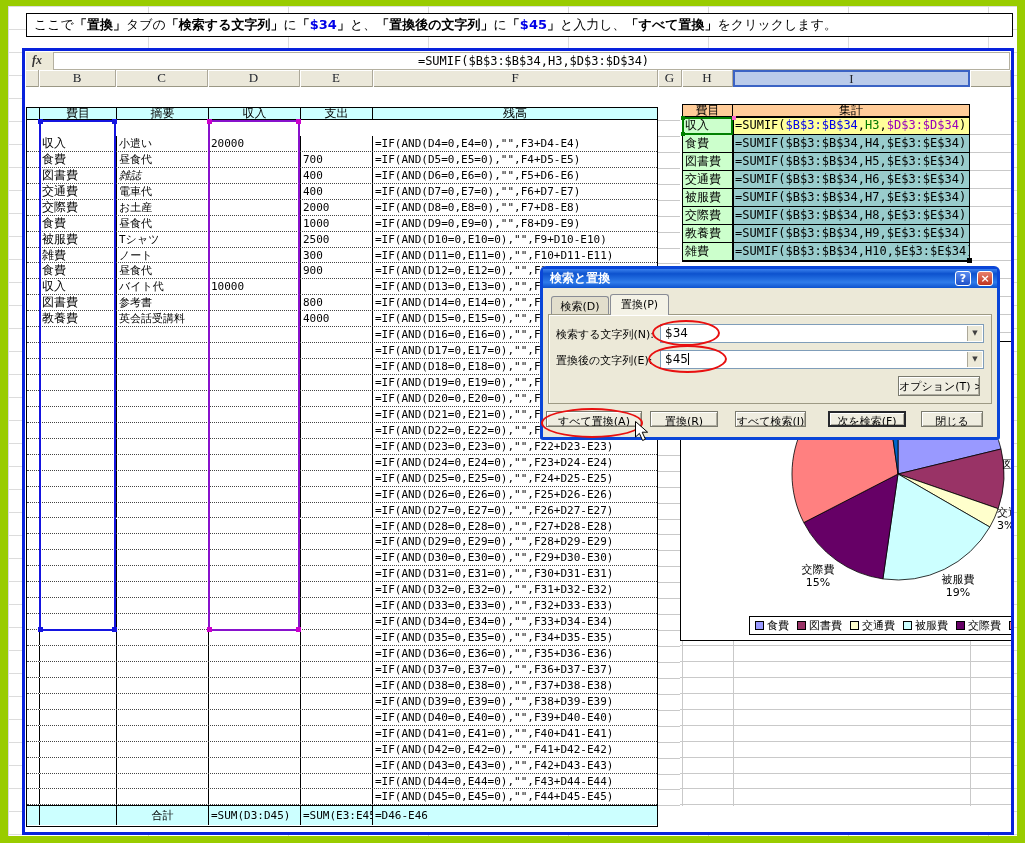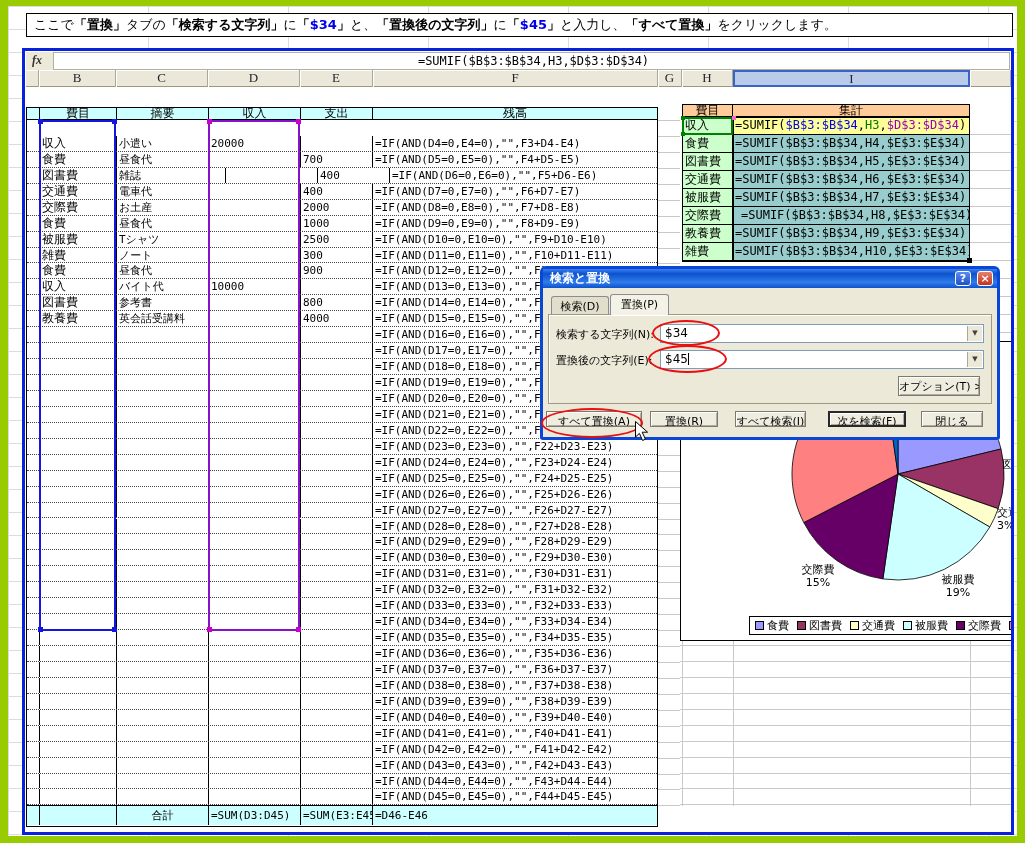--- a/index.html
+++ b/index.html
@@ -160,21 +160,21 @@
         <div class="lcell" style="width: 13px; line-height: 15.94px;"></div>
         <div class="lcell" style="width: 77px; line-height: 15.94px;">食費</div>
         <div class="lcell lc-mono" style="width: 92px; line-height: 15.94px;">昼食代</div>
         <div class="lcell lc-mono" style="width: 92px; line-height: 15.94px;"></div>
         <div class="lcell lc-mono" style="width: 72px; line-height: 15.94px;">700</div>
         <div class="lcell lc-mono" style="width: 284px; line-height: 15.94px;">=IF(AND(D5=0,E5=0),"",F4+D5-E5)</div>
       </div>
       <div class="lrow lbody-row" style="top: 59.82px; height: 15.94px; line-height: 14.94px;">
         <div class="lcell" style="width: 13px; line-height: 15.94px;"></div>
         <div class="lcell" style="width: 77px; line-height: 15.94px;">図書費</div>
-        <div class="lcell lc-mono" style="width: 109px; line-height: 15.94px;">雑誌</div>
+        <div class="lcell lc-mono" style="width: 92px; line-height: 15.94px; font-style: italic;">雑誌</div>
         <div class="lcell lc-mono" style="width: 92px; line-height: 15.94px;"></div>
         <div class="lcell lc-mono" style="width: 72px; line-height: 15.94px;">400</div>
         <div class="lcell lc-mono" style="width: 284px; line-height: 15.94px;">=IF(AND(D6=0,E6=0),"",F5+D6-E6)</div>
       </div>
       <div class="lrow lbody-row" style="top: 75.76px; height: 15.94px; line-height: 14.94px;">
         <div class="lcell" style="width: 13px; line-height: 15.94px;"></div>
         <div class="lcell" style="width: 77px; line-height: 15.94px;">交通費</div>
         <div class="lcell lc-mono" style="width: 92px; line-height: 15.94px;">電車代</div>
         <div class="lcell lc-mono" style="width: 92px; line-height: 15.94px;"></div>
         <div class="lcell lc-mono" style="width: 72px; line-height: 15.94px;">400</div>
@@ -514,21 +514,21 @@
       <div class="srow sbody-row" style="top: 66px; height: 18px; line-height: 17px;">
         <div class="scell" style="width: 50px; padding-left: 2px; background: rgb(204, 255, 204);">交通費</div>
         <div class="scell lc-mono" style="width: 236px; padding-left: 2px; background: rgb(153, 204, 204);">=SUMIF($B$3:$B$34,H6,$E$3:$E$34)</div>
       </div>
       <div class="srow sbody-row" style="top: 84px; height: 18px; line-height: 17px;">
         <div class="scell" style="width: 50px; padding-left: 2px; background: rgb(204, 255, 204);">被服費</div>
         <div class="scell lc-mono" style="width: 236px; padding-left: 2px; background: rgb(153, 204, 204);">=SUMIF($B$3:$B$34,H7,$E$3:$E$34)</div>
       </div>
       <div class="srow sbody-row" style="top: 102px; height: 18px; line-height: 17px;">
         <div class="scell" style="width: 50px; padding-left: 2px; background: rgb(204, 255, 204);">交際費</div>
-        <div class="scell lc-mono" style="width: 236px; padding-left: 8px; background: rgb(153, 204, 204);">=SUMIF($B$3:$B$34,H8,$E$3:$E$34)</div>
+        <div class="scell lc-mono" style="width: 236px; padding-left: 2px; background: rgb(153, 204, 204);">=SUMIF($B$3:$B$34,H8,$E$3:$E$34)</div>
       </div>
       <div class="srow sbody-row" style="top: 120px; height: 18px; line-height: 17px;">
         <div class="scell" style="width: 50px; padding-left: 2px; background: rgb(204, 255, 204);">教養費</div>
         <div class="scell lc-mono" style="width: 236px; padding-left: 2px; background: rgb(153, 204, 204);">=SUMIF($B$3:$B$34,H9,$E$3:$E$34)</div>
       </div>
       <div class="srow sbody-row" style="top: 138px; height: 18px; line-height: 17px;">
         <div class="scell" style="width: 50px; padding-left: 2px; background: rgb(204, 255, 204);">雑費</div>
         <div class="scell lc-mono" style="width: 236px; padding-left: 2px; background: rgb(153, 204, 204);">=SUMIF($B$3:$B$34,H10,$E$3:$E$34)</div>
       </div>
     </div>

